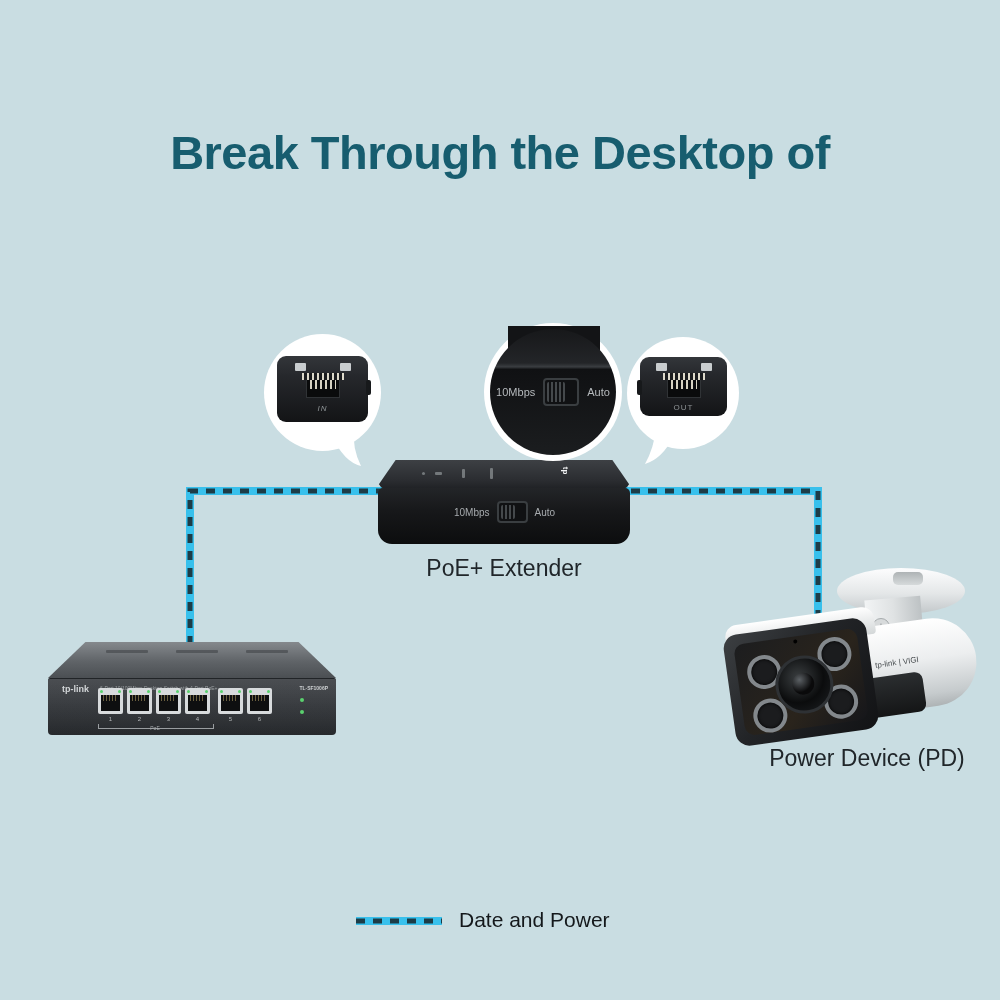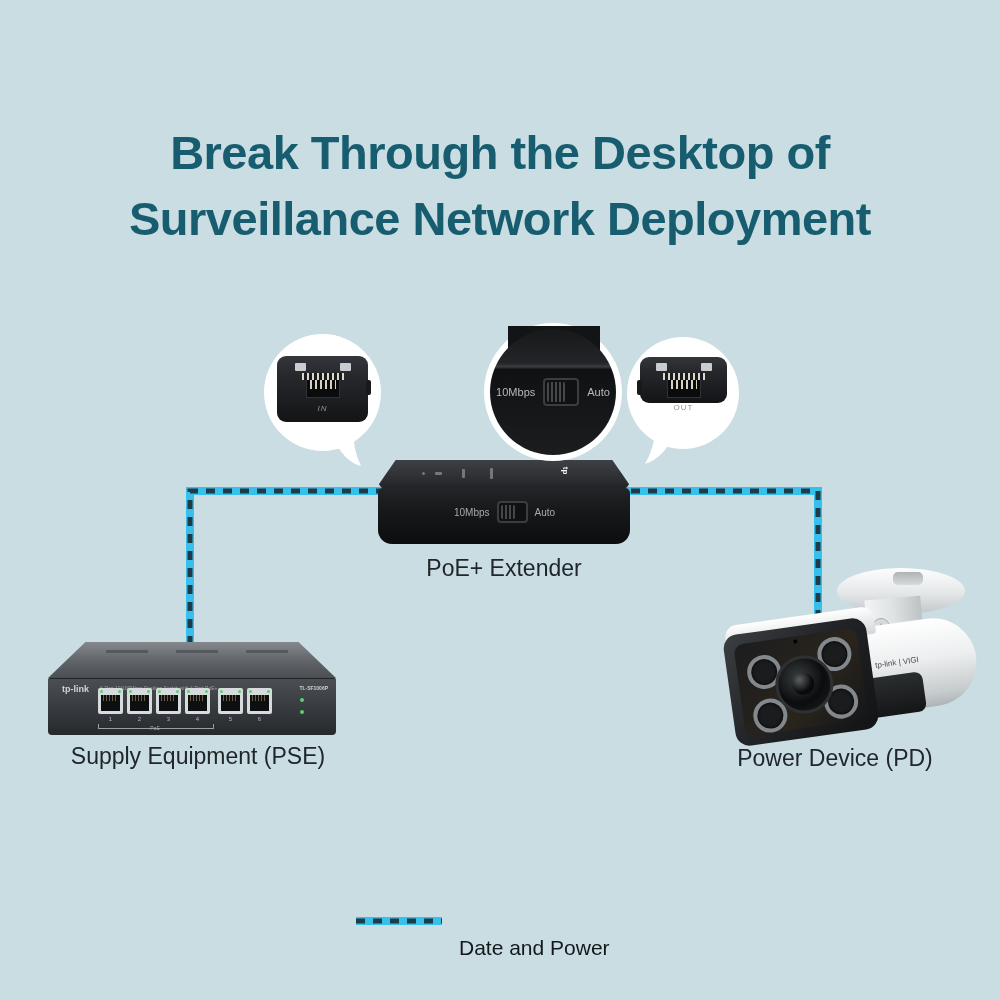--- a/index.html
+++ b/index.html
@@ -129,28 +129,27 @@
   .cam-led{position:absolute;width:26px;height:26px;border-radius:50%;
     background:#1b1c1e;border:4px solid #83888c;box-shadow:inset 0 0 4px #000;}
   .cam-lens{position:absolute;left:36px;top:20px;width:52px;height:52px;border-radius:50%;
     background:radial-gradient(circle at 40% 35%,#3a3e40 0%,#0b0c0d 55%,#1e2124 100%);
     border:3px solid #2e3134;}
   .cam-lens .iris{position:absolute;left:14px;top:14px;width:22px;height:22px;border-radius:50%;
     background:radial-gradient(circle at 35% 30%,#5c6165 0%,#0a0a0b 60%);}
   .cam-mic{position:absolute;left:60px;top:3px;width:4px;height:4px;border-radius:50%;background:#000;}
 
   
-  .legend-text{color:#14181b;font-size:21px;margin-top:28px;}
+  .legend-text{color:#14181b;font-size:21px;}
 </style>
 </head>
 <body>
 
 <div class="abs title">
   <div>Break Through the Desktop of</div>
-  <div>Surveillance Network Deployment</div>
 </div>
 
 <svg class="abs overlay" width="1000" height="1000" viewBox="0 0 1000 1000">
   <path d="M190 645 V491 H818 V625" fill="none" stroke="#38c0ec" stroke-width="8"></path>
   <path d="M190 645 V491 H818 V625" fill="none" stroke="#1d3c47" stroke-width="5" stroke-dasharray="9 8"></path>
   <path d="M332 436 Q344 462 361 466 Q352 448 354 428 Z" fill="#ffffff"></path>
   <path d="M536 446 Q548 468 553 475 Q560 466 570 446 Z" fill="#ffffff"></path>
   <path d="M656 428 Q654 448 645 464 Q662 459 674 436 Z" fill="#ffffff"></path>
   <path d="M356 921 H442" fill="none" stroke="#38c0ec" stroke-width="8"></path>
   <path d="M356 921 H442" fill="none" stroke="#1d3c47" stroke-width="5" stroke-dasharray="9 8"></path>
@@ -172,21 +171,21 @@
 <div class="abs mid-rect" style="left:508px;top:326px;width:92px;height:34px;"></div>
 <div class="abs mid-black" style="left:490px;top:329px;width:126px;height:126px;">
   <span class="sw-text">10Mbps</span>
   <span class="slider" style="width:32px;height:24px;">
     <span class="knob"></span>
   </span>
   <span class="sw-text">Auto</span>
 </div>
 
 <div class="abs bubble" style="left:627px;top:337px;width:112px;height:112px;"></div>
-<div class="abs bubble-dev" style="left:640px;top:357px;width:87px;height:46px;">
+<div class="abs bubble-dev" style="left:640px;top:357px;width:87px;height:59px;">
   <div class="nub" style="left:-3px;top:23px;"></div>
   <div class="port-frame" style="top:6px;width:56px;height:36px;">
     <div class="tab" style="left:0;"></div>
     <div class="tab" style="right:0;"></div>
     <div class="pinrow"></div>
     <div class="portbody"></div>
   </div>
   <div class="port-label" style="top:46px;">OUT</div>
 </div>
 
@@ -256,21 +255,20 @@
   <div class="pnum" style="left:108px;">3</div>
   <div class="pnum" style="left:137px;">4</div>
   <div class="pnum" style="left:170px;">5</div>
   <div class="pnum" style="left:199px;">6</div>
   <div class="poe-bracket"></div>
   <div class="poe-bktlabel">PoE</div>
   <div class="statled" style="left:252px;top:58px;"></div>
   <div class="statled" style="left:252px;top:70px;"></div>
 </div>
 <div class="abs dev-label" style="left:38px;top:740px;width:320px;">
-  <div>Supply Equipment (PSE)</div>
 </div>
 
 <div class="abs cam">
   <div class="cam-plate"></div>
   <div class="cam-notch"></div>
   <div class="cam-arm"></div>
   <div class="cam-screw">+</div>
   <div class="cam-body"></div>
   <div class="cam-belly"></div>
   <div class="cam-logo">tp-link | VIGI</div>
@@ -281,15 +279,15 @@
       <div class="cam-led" style="left:10px;top:14px;"></div>
       <div class="cam-led" style="left:82px;top:6px;"></div>
       <div class="cam-led" style="left:10px;top:58px;"></div>
       <div class="cam-led" style="left:82px;top:54px;"></div>
       <div class="cam-lens">
         <div class="iris"></div>
       </div>
     </div>
   </div>
 </div>
-<div class="abs dev-label" style="left:710px;top:742px;width:250px;">Power Device (PD)</div>
+<div class="abs dev-label" style="left:742px;top:742px;width:250px;">Power Device (PD)</div>
 
 <div class="abs legend-text" style="left:459px;top:908px;">Date and Power</div>
 
 </body></html>

